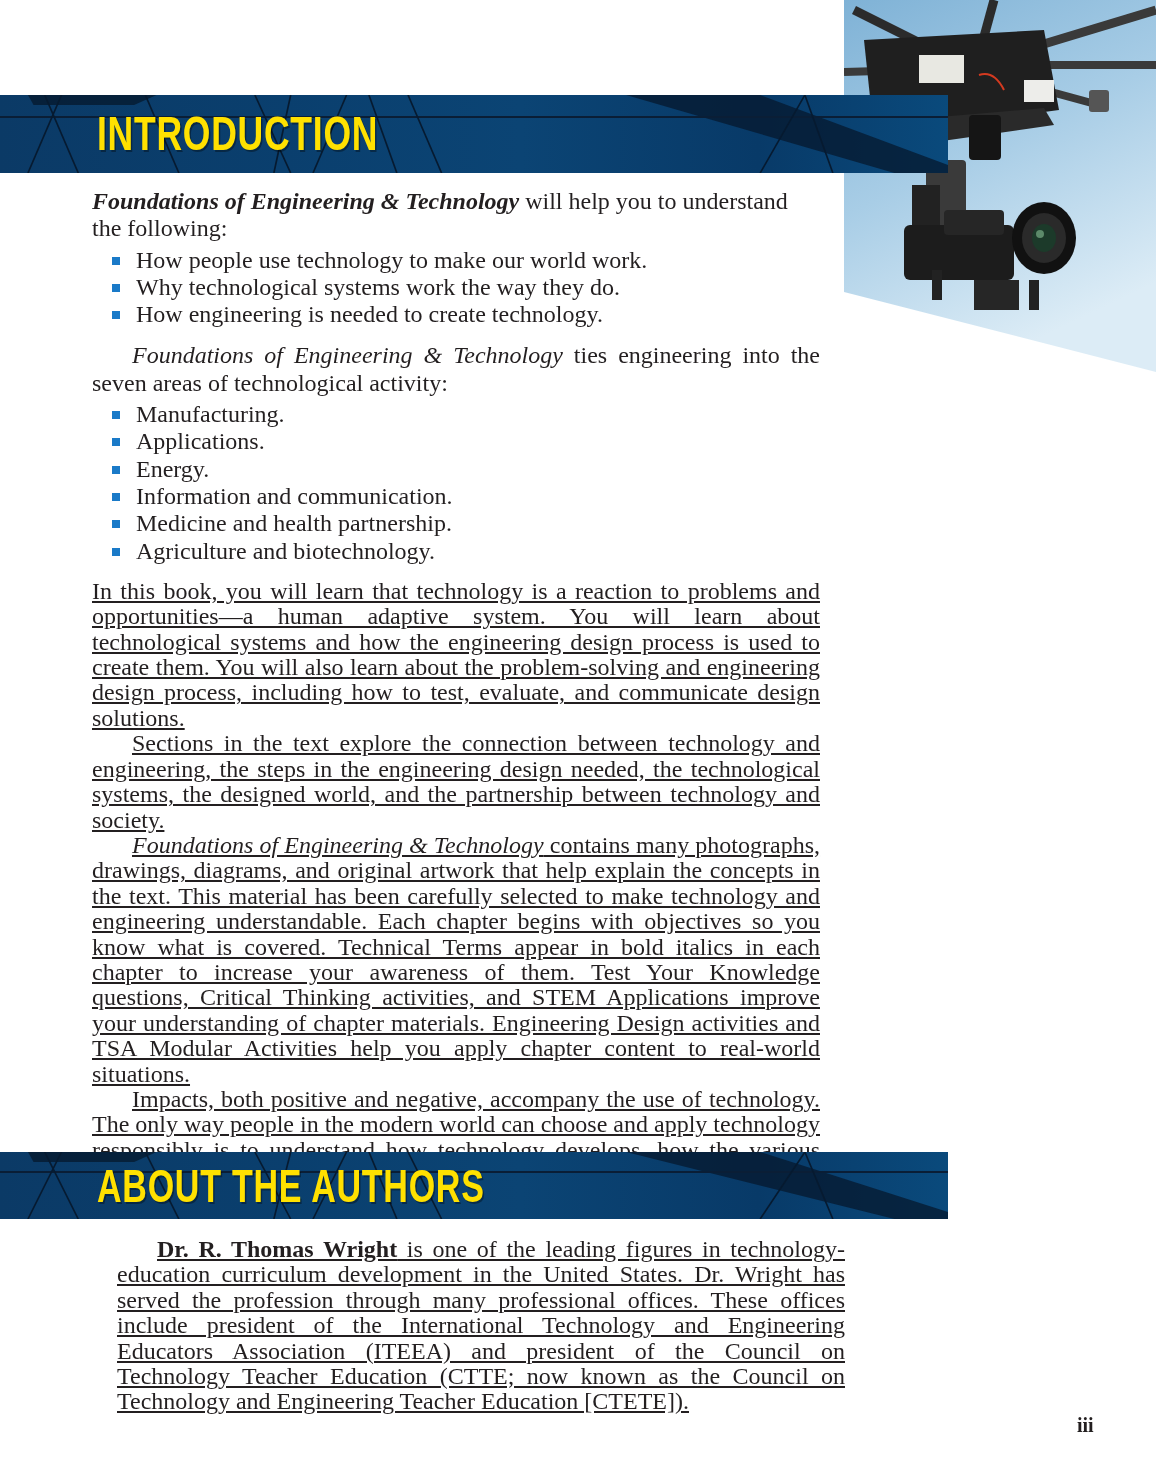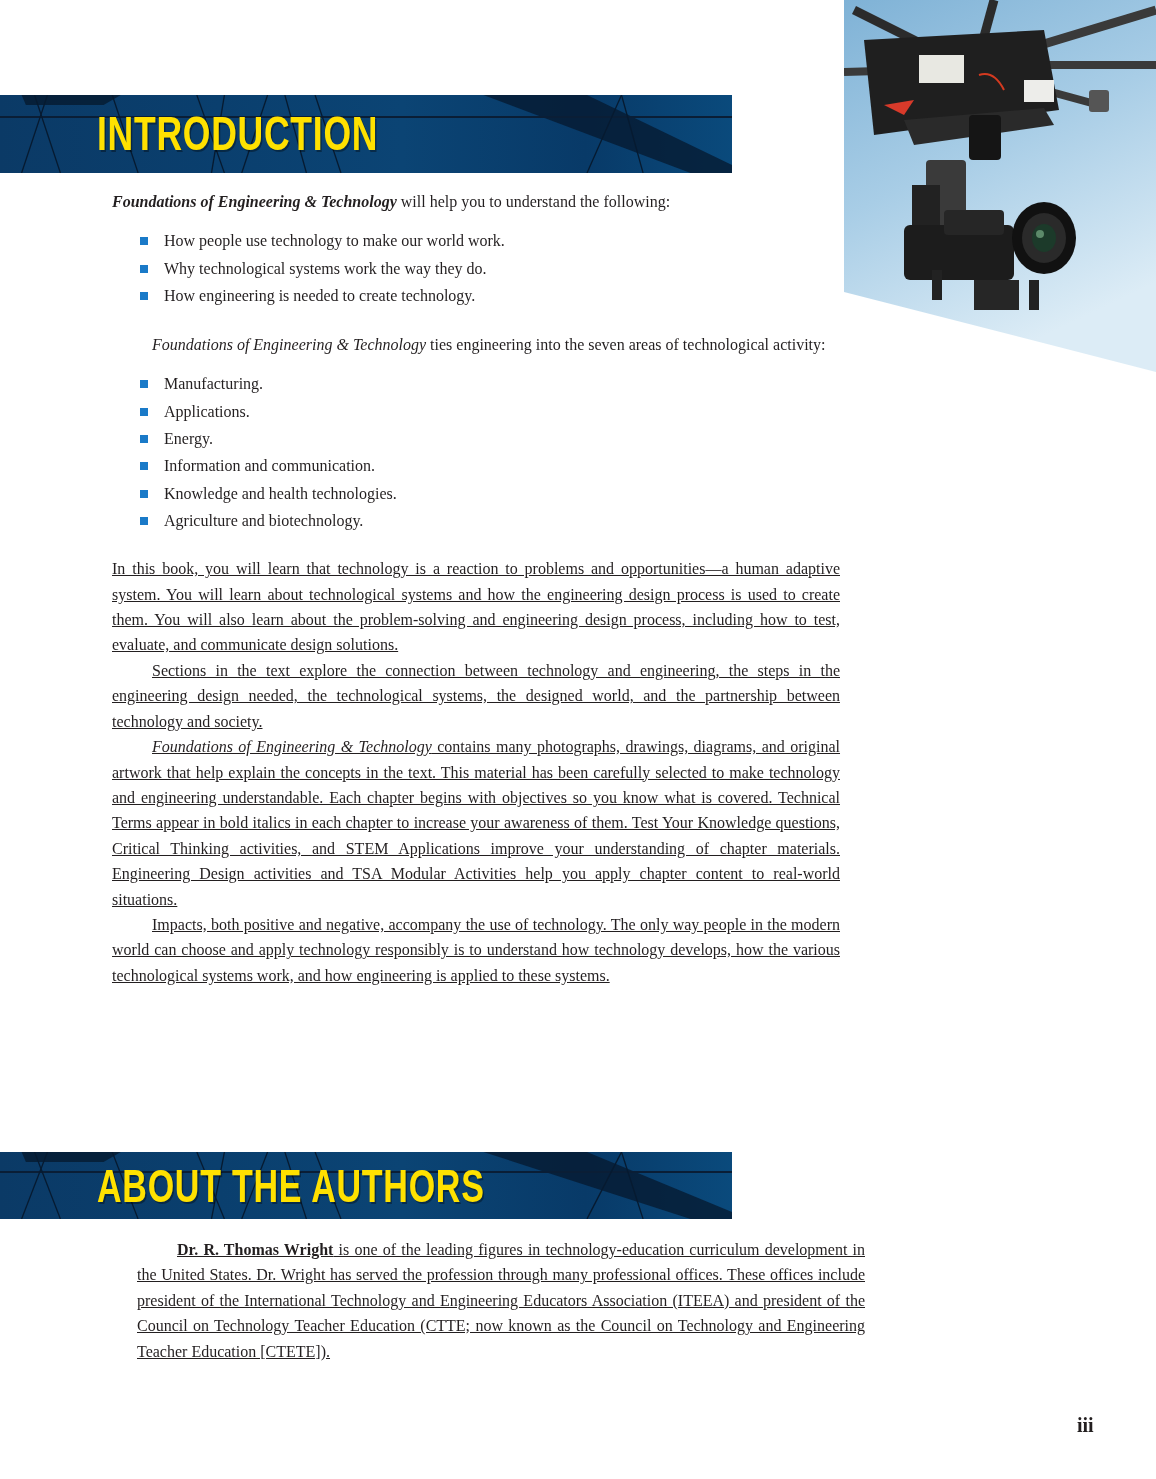--- a/index.html
+++ b/index.html
@@ -2,21 +2,21 @@
 <html><head>
   <meta charset="utf-8">
   <style>
     html, body { margin: 0; padding: 0; }
     body {
       width: 1156px; height: 1479px; position: relative; overflow: hidden;
       background: #ffffff; color: #231f20;
       font-family: "Liberation Serif", "DejaVu Serif", serif;
     }
     .banner {
-      position: absolute; left: 0; width: 732px; overflow: hidden;
+      position: absolute; left: 0; width: 948px; overflow: hidden;
       background: linear-gradient(90deg, #0b3a66 0%, #0a3f6e 30%, #0b4474 55%, #083a68 80%, #0a4a7c 100%);
     }
     .banner svg.lines { position: absolute; left: 0; top: 0; width: 100%; height: 100%; }
     .banner-title {
       position: absolute; left: 97px; top: 50%; transform: translateY(-50%);
       font-family: "Liberation Sans", "DejaVu Sans", sans-serif;
       font-weight: bold; color: #ffe100; letter-spacing: 1px;
       font-size: 48px; line-height: 1;
       transform-origin: left center;
       text-shadow: 2px 2px 0 rgba(0,0,0,0.35);
@@ -24,28 +24,28 @@
     #banner-intro { top: 95px; height: 78px; }
     #banner-authors { top: 1152px; height: 67px; }
     #banner-intro .banner-title { transform: translateY(-50%) scaleX(0.74); }
     #banner-authors .banner-title { transform: translateY(-50%) scaleX(0.74); font-size: 46px; }
 
     .photo {
       position: absolute; left: 844px; top: 0; width: 312px; height: 372px; overflow: hidden;
     }
 
     .content {
-      position: absolute; left: 112px; width: 728px;
-      font-size: 16px; line-height: 27.3px;
+      position: absolute; left: 92px; width: 728px;
+      font-size: 24px; line-height: 27.3px;
     }
     .content p { margin: 0; text-align: justify; }
     .content p.indent { text-indent: 40px; }
     .content em.title { font-style: italic; font-weight: bold; }
     .content em.title-plain { font-style: italic; }
-    ul.bullets { list-style: none; margin: 12px; padding: 0 0 0 16px; }
+    ul.bullets { list-style: none; margin: 4px; padding: 0 0 0 16px; }
     ul.bullets li { position: relative; padding-left: 24px; line-height: 27.3px; }
     ul.bullets li .sq {
       position: absolute; left: 0; top: 10px; width: 8px; height: 8px; background: #1a7ac8;
     }
     .block-gap { height: 10px; }
     .body2 { line-height: 25.4px; text-decoration: underline; }
 
     .page-num {
       position: absolute; left: 1046px; top: 1414px; font-weight: bold; font-size: 20px;
       font-family: "Liberation Serif", serif;
@@ -133,21 +133,21 @@
   </ul>
   <div class="block-gap"></div>
   <p class="indent">
     <em class="title-plain">Foundations of Engineering &amp; Technology</em><span> ties engineering into the seven areas of technological activity:</span>
   </p>
   <ul class="bullets">
     <li><span class="sq"></span><span>Manufacturing.</span></li>
     <li><span class="sq"></span><span>Applications.</span></li>
     <li><span class="sq"></span><span>Energy.</span></li>
     <li><span class="sq"></span><span>Information and communication.</span></li>
-    <li><span class="sq"></span><span>Knowledge and health technologies.</span></li>
+    <li><span class="sq"></span><span>Medicine and health partnership.</span></li>
     <li><span class="sq"></span><span>Agriculture and biotechnology.</span></li>
   </ul>
   <div class="block-gap"></div>
   <div class="body2">
     <p>In this book, you will learn that technology is a reaction to problems and opportunities—a human adaptive system. You will learn about technological systems and how the engineering design process is used to create them. You will also learn about the problem-solving and engineering design process, including how to test, evaluate, and communicate design solutions.</p>
     <p class="indent">Sections in the text explore the connection between technology and engineering, the steps in the engineering design needed, the technological systems, the designed world, and the partnership between technology and society.</p>
     <p class="indent">
       <em class="title-plain">Foundations of Engineering &amp; Technology</em><span> contains many photographs, drawings, diagrams, and original artwork that help explain the concepts in the text. This material has been carefully selected to make technology and engineering understandable. Each chapter begins with objectives so you know what is covered. Technical Terms appear in bold italics in each chapter to increase your awareness of them. Test Your Knowledge questions, Critical Thinking activities, and STEM Applications improve your understanding of chapter materials. Engineering Design activities and TSA Modular Activities help you apply chapter content to real-world situations.</span>
     </p>
     <p class="indent">Impacts, both positive and negative, accompany the use of technology. The only way people in the modern world can choose and apply technology responsibly is to understand how technology develops, how the various technological systems work, and how engineering is applied to these systems.</p>

